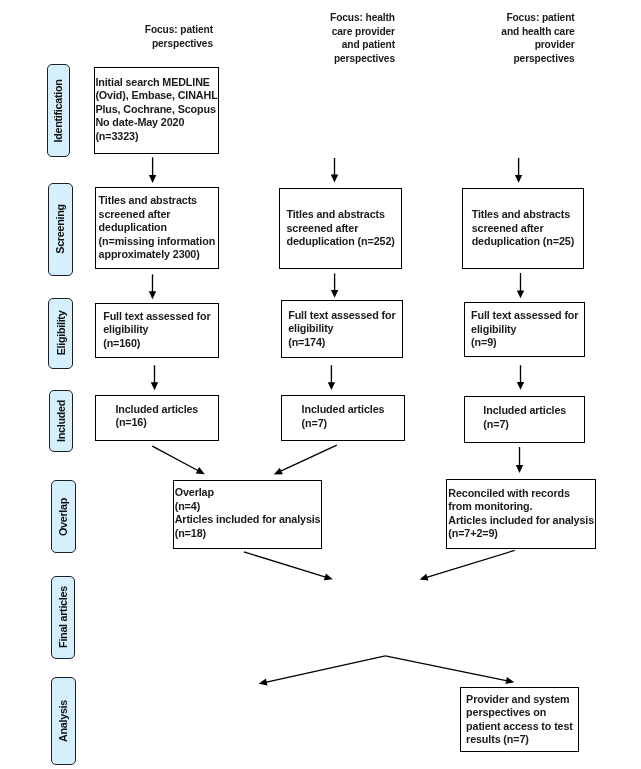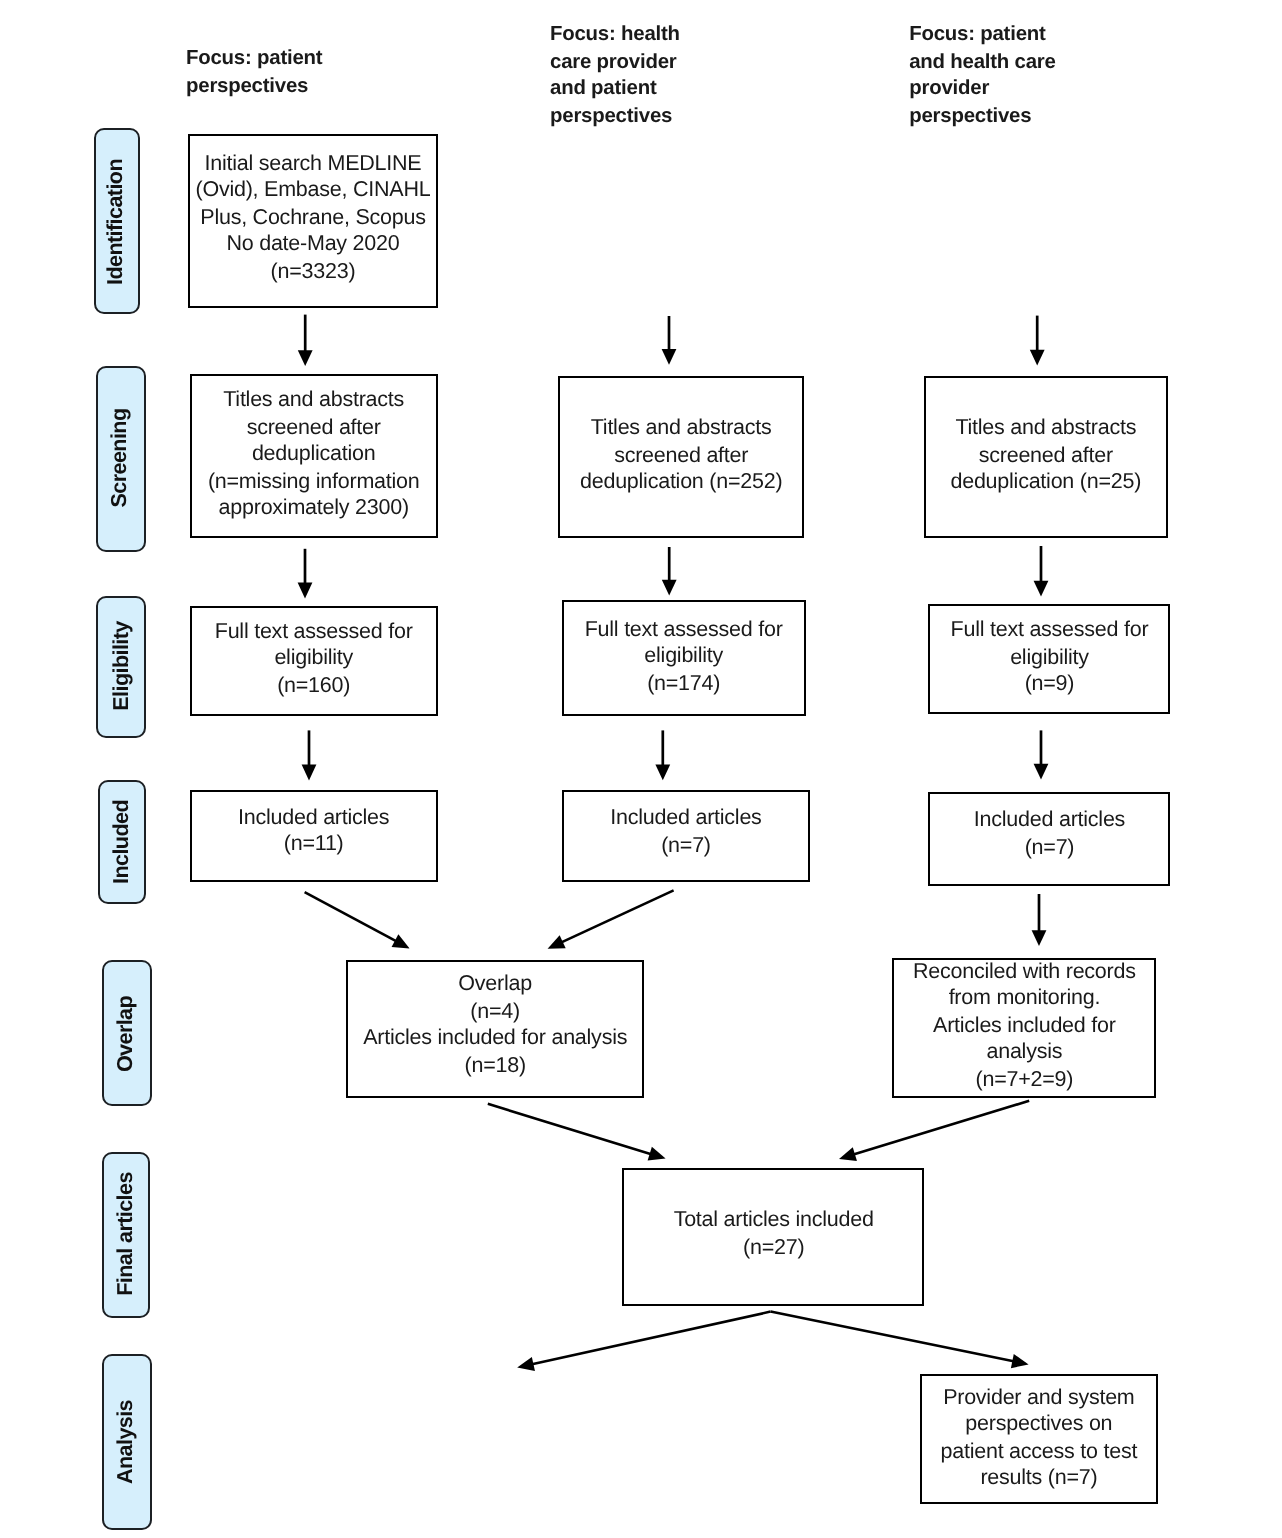--- a/index.html
+++ b/index.html
@@ -1,31 +1,31 @@
 <!DOCTYPE html>
 <html><head>
 <meta charset="utf-8">
 <title>PRISMA Flow Diagram</title>
 <style>
   html,body{margin:0;padding:0;background:#ffffff;}
   body{width:641px;height:769px;overflow:hidden;
        font-family:"Liberation Sans",sans-serif;color:#000;}
   #stage{position:relative;width:641px;height:769px;}
   svg#wires{position:absolute;left:0;top:0;width:641px;height:769px;}
-  .colhead{position:absolute;text-align:left;font-weight:bold;font-size:10.2px;
+  .colhead{position:absolute;text-align:right;font-weight:bold;font-size:10.2px;
            line-height:13.5px;color:#1a1a1a;letter-spacing:-0.1px;}
   .stage-label{position:absolute;background:#d6effc;border:1.4px solid #1c2024;
                border-radius:5px;box-sizing:border-box;}
   .stage-label span{position:absolute;left:50%;top:50%;
       transform:translate(-50%,-50%) rotate(-90deg);
       white-space:nowrap;font-weight:bold;font-size:10.8px;color:#111;letter-spacing:-0.3px;}
   .node{position:absolute;border:1.35px solid #000;box-sizing:border-box;
         background:#fff;display:flex;align-items:center;justify-content:center;}
-  .node p{margin:0;text-align:center;font-size:10.75px;line-height:13.5px;
-          color:#1a1a1a;letter-spacing:-0.12px;}
+  .node p{margin:0;font-size:10.75px;line-height:13.5px;
+          color:#1a1a1a;letter-spacing:-0.12px;font-weight:bold;}
   .ln{display:inline;}
 </style>
 </head>
 <body>
 
 <div id="stage">
 
   <div class="colhead" style="left:93px;top:23.2px;width:120px;"><span class="ln">Focus: patient</span><br><span class="ln">perspectives</span></div>
   <div class="colhead" style="left:275px;top:11.2px;width:120px;"><span class="ln">Focus: health</span><br><span class="ln">care provider</span><br><span class="ln">and patient</span><br><span class="ln">perspectives</span></div>
   <div class="colhead" style="left:454.6px;top:11.2px;width:120px;"><span class="ln">Focus: patient</span><br><span class="ln">and health care</span><br><span class="ln">provider</span><br><span class="ln">perspectives</span></div>
@@ -122,21 +122,21 @@
   <div class="node" style="left:93.8px;top:67.4px;width:125.4px;height:86.6px;">
     <p style="margin-bottom:2px;"><span class="ln">Initial search MEDLINE</span><br><span class="ln">(Ovid), Embase, CINAHL</span><br><span class="ln">Plus, Cochrane, Scopus</span><br><span class="ln">No date-May 2020</span><br><span class="ln">(n=3323)</span></p>
     </div>
   <div class="node" style="left:94.8px;top:186.8px;width:124.1px;height:82.1px;">
     <p><span class="ln">Titles and abstracts</span><br><span class="ln">screened after</span><br><span class="ln">deduplication</span><br><span class="ln">(n=missing information</span><br><span class="ln">approximately 2300)</span></p>
     </div>
   <div class="node" style="left:94.8px;top:302.7px;width:124.1px;height:55px;">
     <p><span class="ln">Full text assessed for</span><br><span class="ln">eligibility</span><br><span class="ln">(n=160)</span></p>
     </div>
   <div class="node" style="left:94.8px;top:395.1px;width:124.1px;height:45.9px;">
-    <p style="margin-bottom:4px;"><span class="ln">Included articles</span><br><span class="ln">(n=11)</span></p>
+    <p style="margin-bottom:4px;"><span class="ln">Included articles</span><br><span class="ln">(n=16)</span></p>
     </div>
 
   <div class="node" style="left:279.3px;top:188.0px;width:122.6px;height:80.5px;">
     <p><span class="ln">Titles and abstracts</span><br><span class="ln">screened after</span><br><span class="ln">deduplication (n=252)</span></p>
     </div>
   <div class="node" style="left:280.7px;top:300.2px;width:122.3px;height:57.4px;">
     <p><span class="ln">Full text assessed for</span><br><span class="ln">eligibility</span><br><span class="ln">(n=174)</span></p>
     </div>
   <div class="node" style="left:281.0px;top:395.3px;width:124.0px;height:45.6px;">
     <p style="margin-bottom:3px;"><span class="ln">Included articles</span><br><span class="ln">(n=7)</span></p>
@@ -148,23 +148,20 @@
   <div class="node" style="left:464.1px;top:302px;width:121.3px;height:55.1px;">
     <p><span class="ln">Full text assessed for</span><br><span class="ln">eligibility</span><br><span class="ln">(n=9)</span></p>
     </div>
   <div class="node" style="left:464.1px;top:396.4px;width:121.3px;height:46.4px;">
     <p style="margin-bottom:4px;"><span class="ln">Included articles</span><br><span class="ln">(n=7)</span></p>
     </div>
 
   <div class="node" style="left:172.7px;top:479.5px;width:149.8px;height:69.5px;">
     <p style="margin-bottom:2px;"><span class="ln">Overlap</span><br><span class="ln">(n=4)</span><br><span class="ln">Articles included for analysis</span><br><span class="ln">(n=18)</span></p>
     </div>
-  <div class="node" style="left:446.2px;top:478.6px;width:132px;height:70.3px;">
+  <div class="node" style="left:446.2px;top:478.6px;width:150px;height:70.3px;">
     <p><span class="ln">Reconciled with records</span><br><span class="ln">from monitoring.</span><br><span class="ln">Articles included for analysis</span><br><span class="ln">(n=7+2=9)</span></p>
-    </div>
-  <div class="node" style="left:311.2px;top:584.2px;width:151.3px;height:68.7px;">
-    <p style="margin-bottom:2px;"><span class="ln">Total articles included</span><br><span class="ln">(n=27)</span></p>
     </div>
   <div class="node" style="left:460.1px;top:687.3px;width:118.7px;height:65px;">
     <p><span class="ln">Provider and system</span><br><span class="ln">perspectives on</span><br><span class="ln">patient access to test</span><br><span class="ln">results (n=7)</span></p>
     </div>
 
 </div>
 
 </body></html>

